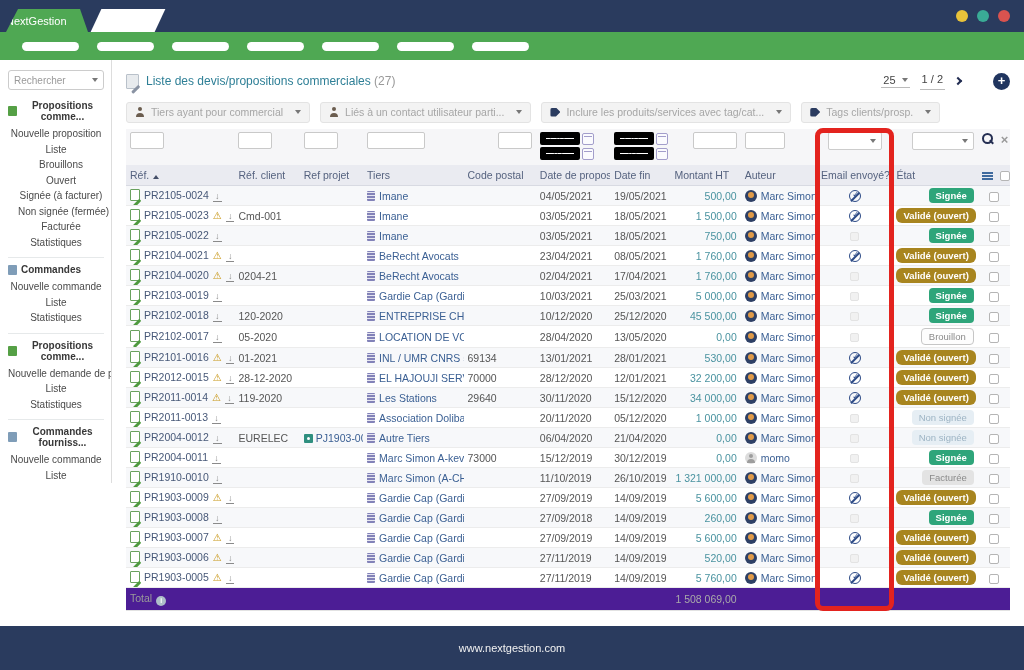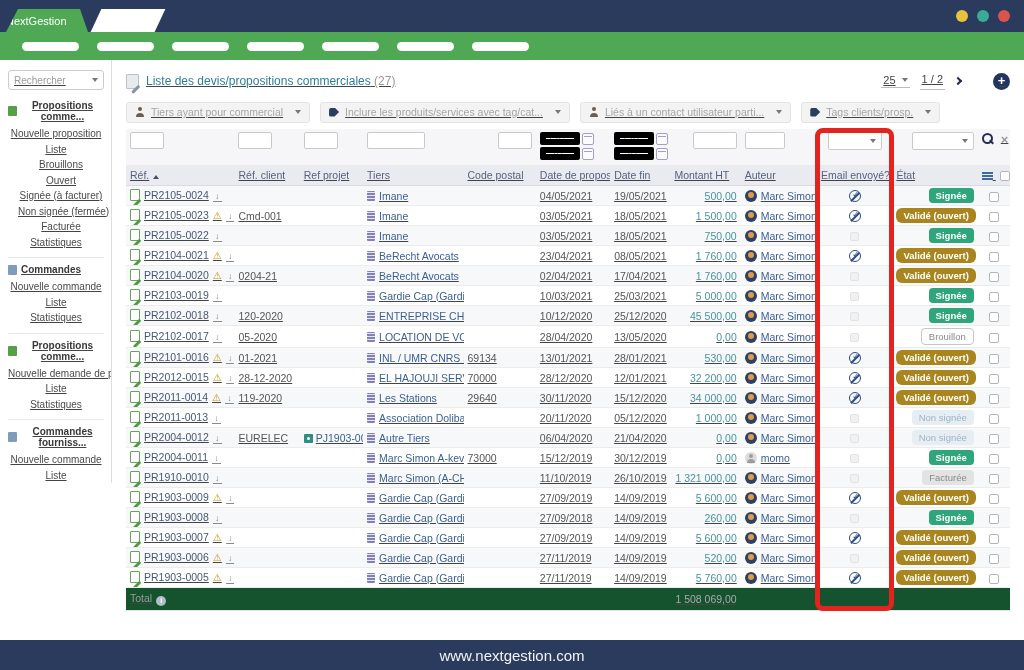--- a/index.html
+++ b/index.html
@@ -18,21 +18,21 @@
     color:#fff;font-size:11px;display:flex;align-items:center;justify-content:flex-start;}
   .brand-tab2{position:absolute;left:96px;top:9px;width:64px;height:23px;background:#fff;transform:skewX(-25deg);}
   .win-dots{position:absolute;right:14px;top:10px;display:flex;gap:9px;}
   .dot{width:12px;height:12px;border-radius:50%;display:inline-block;}
 
   
   .navbar{height:28px;background:var(--green);display:flex;align-items:center;padding-left:22px;gap:18px;}
   .pill{width:57px;height:9px;border-radius:5px;background:#fff;display:inline-block;}
 
   
-  .content{display:flex;height:423px;text-decoration:underline;}
+  .content{display:flex;height:423px;}
   .sidebar{width:112px;border-right:1px solid #ddd;padding:10px 7px 0 8px;overflow:hidden;background:#fff;}
   .main{flex:1;padding:10px 14px 0 14px;position:relative;}
 
   
   .search-select{border:1px solid #ccc;border-radius:3px;height:20px;display:flex;align-items:center;justify-content:space-between;padding:0 5px;color:#9a9a9a;font-size:10px;margin-bottom:10px;background:#fff;}
   .sec{border-top:1px solid #e6e9ea;padding:6px 0 7px 0;text-align:center;}
   .sec:first-child{border-top:none;padding-top:0;}
   .sec-h{display:flex;align-items:center;gap:4px;font-weight:bold;color:#383838;font-size:10px;margin-bottom:4px;cursor:pointer;}
   .sec-ic{width:9px;height:10px;border-radius:1px;display:inline-block;flex:0 0 auto;}
   .s-item{font-size:10px;color:#4a4a4a;line-height:15.5px;cursor:pointer;white-space:nowrap;}
@@ -120,29 +120,29 @@
   .email-yes::after{content:"✓";position:absolute;left:2.5px;top:-1px;font-size:8px;font-weight:bold;color:#2c4a86;}
   .email-no{width:9px;height:9px;background:#f1f1f1;border:1px solid #e3e3e3;border-radius:2px;}
 
   .badge{display:inline-block;padding:2px 7px;border-radius:4px;font-size:9.5px;font-weight:bold;line-height:11px;text-align:center;}
   .st-green{background:var(--badge-green);color:#fff;}
   .st-gold{background:var(--badge-gold);color:#fff;border-radius:6px;}
   .st-draft{background:#fdfdfd;border:1px solid #c6c6c6;color:#8a8a8a;font-weight:normal;}
   .st-muted{background:#e6eef4;color:#9db4c4;font-weight:normal;}
   .st-gray{background:#e3e3e3;color:#8a8a8a;font-weight:normal;}
 
-  tfoot td{background:#14532d;border-top:1px solid #e2e2e2;border-bottom:1px solid #e2e2e2;color:#9a9a9a;padding:4px;font-size:10.5px;height:21px;}
+  tfoot td{background:#4c1d95;border-top:1px solid #e2e2e2;border-bottom:1px solid #e2e2e2;color:#9a9a9a;padding:4px;font-size:10.5px;height:21px;}
   tfoot .c-amt{color:#aaa;}
   .ic-info{display:inline-block;width:10px;height:10px;border-radius:50%;background:#aebfc9;color:#fff;font-size:7px;line-height:10px;text-align:center;font-weight:bold;margin-left:4px;vertical-align:-1px;}
   .ic-info::before{content:"i";}
 
   .highlight{position:absolute;border:5px solid var(--red);border-radius:8px;pointer-events:none;z-index:20;}
 
   
-  .footer{height:30px;background:var(--navy);display:flex;align-items:center;justify-content:center;color:#f2f2f2;font-size:15px;position:absolute;bottom:0;left:0;right:0;}
+  .footer{height:44px;background:var(--navy);display:flex;align-items:center;justify-content:center;color:#f2f2f2;font-size:11px;position:absolute;bottom:0;left:0;right:0;}
 </style>
 </head>
 <body>
 
 <div class="page">
 
   <div class="topbar">
     <div class="brand-tab">
       <span>NextGestion</span>
     </div>
@@ -253,27 +253,27 @@
         </div>
       </div>
 
       <div class="filter-bar">
         <span class="combo">
           <span class="ic-person"></span>
           <span>Tiers ayant pour commercial</span>
           <span class="caret"></span>
         </span>
         <span class="combo">
-          <span class="ic-tag"></span>
-          <span>Inclure les produits/services avec tag/cat...</span>
+          <span class="ic-person"></span>
+          <span>Liés à un contact utilisateur parti...</span>
           <span class="caret"></span>
         </span>
         <span class="combo">
-          <span class="ic-person"></span>
-          <span>Liés à un contact utilisateur parti...</span>
+          <span class="ic-tag"></span>
+          <span>Inclure les produits/services avec tag/cat...</span>
           <span class="caret"></span>
         </span>
         <span class="combo">
           <span class="ic-tag"></span>
           <span>Tags clients/prosp.</span>
           <span class="caret"></span>
         </span>
       </div>
 
       <div class="table-wrap" id="table-wrap">

